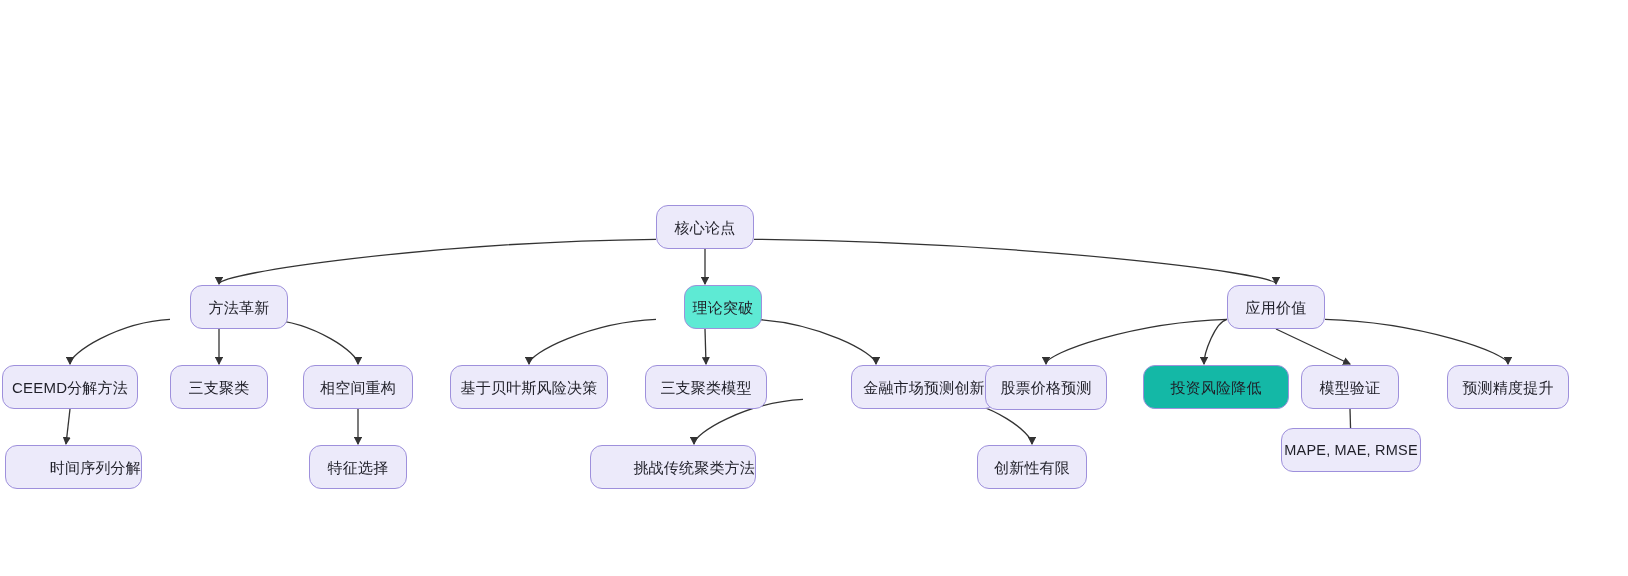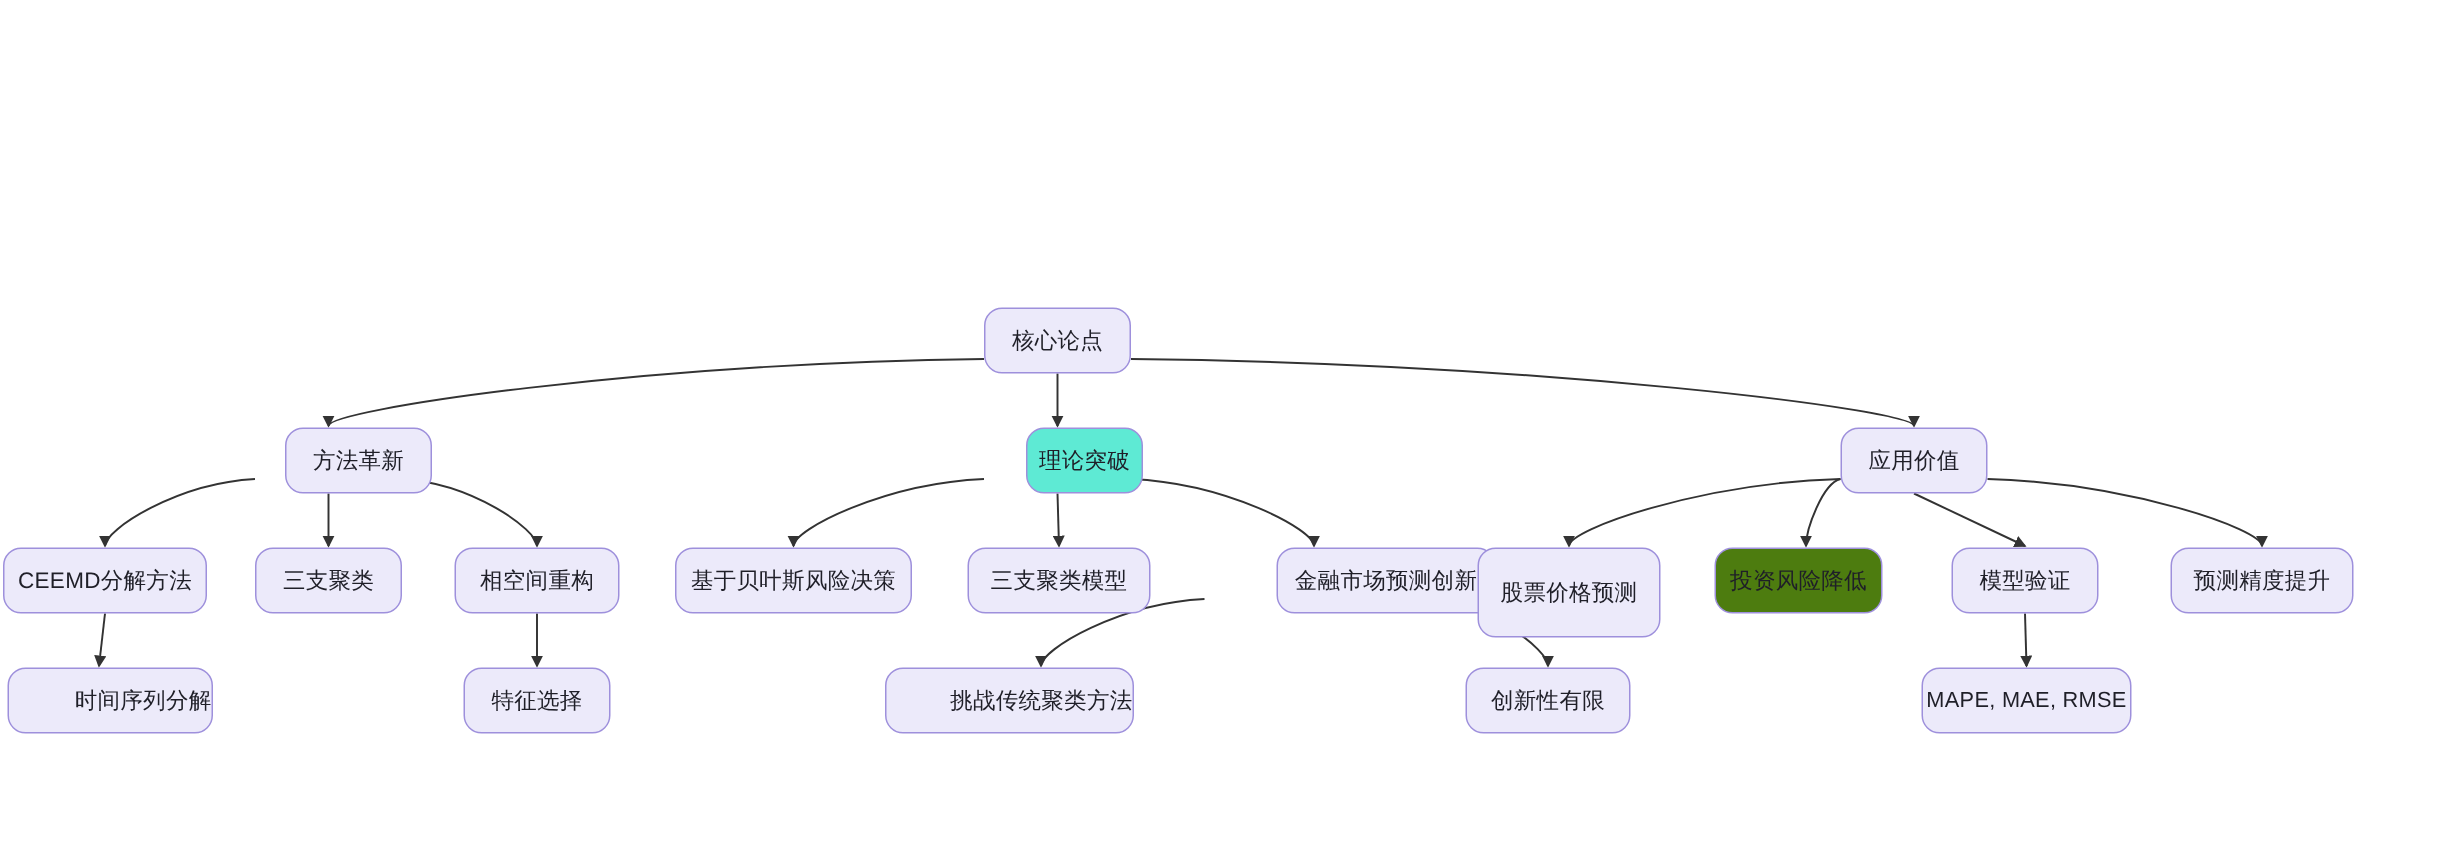--- a/index.html
+++ b/index.html
@@ -107,41 +107,41 @@
       </div>
       <div class="node" style="left: 450px; top: 365px; width: 158px; height: 44px; background: rgb(236, 234, 250); border-color: rgb(158, 144, 220);">
         <span class="node-label">基于贝叶斯风险决策</span>
       </div>
       <div class="node" style="left: 645px; top: 365px; width: 122px; height: 44px; background: rgb(236, 234, 250); border-color: rgb(158, 144, 220);">
         <span class="node-label">三支聚类模型</span>
       </div>
       <div class="node" style="left: 851px; top: 365px; width: 146px; height: 44px; background: rgb(236, 234, 250); border-color: rgb(158, 144, 220);">
         <span class="node-label">金融市场预测创新</span>
       </div>
-      <div class="node" style="left: 985px; top: 365px; width: 122px; height: 60px; background: rgb(236, 234, 250); border-color: rgb(158, 144, 220);">
+      <div class="node" style="left: 985px; top: 365px; width: 122px; height: 45px; background: rgb(236, 234, 250); border-color: rgb(158, 144, 220);">
         <span class="node-label">股票价格预测</span>
       </div>
-      <div class="node" style="left: 1143px; top: 365px; width: 112px; height: 44px; background: #4d7c0f; border-color: rgb(158, 144, 220);">
+      <div class="node" style="left: 1143px; top: 365px; width: 146px; height: 44px; background: #14b8a6; border-color: rgb(158, 144, 220);">
         <span class="node-label">投资风险降低</span>
       </div>
       <div class="node" style="left: 1301px; top: 365px; width: 98px; height: 44px; background: rgb(236, 234, 250); border-color: rgb(158, 144, 220);">
         <span class="node-label">模型验证</span>
       </div>
       <div class="node" style="left: 1447px; top: 365px; width: 122px; height: 44px; background: rgb(236, 234, 250); border-color: rgb(158, 144, 220);">
         <span class="node-label">预测精度提升</span>
       </div>
       <div class="node" style="left: 5px; top: 445px; width: 137px; height: 44px; background: rgb(236, 234, 250); border-color: rgb(158, 144, 220); justify-content: flex-end;">
         <span class="node-label">时间序列分解</span>
       </div>
       <div class="node" style="left: 309px; top: 445px; width: 98px; height: 44px; background: rgb(236, 234, 250); border-color: rgb(158, 144, 220);">
         <span class="node-label">特征选择</span>
       </div>
       <div class="node" style="left: 590px; top: 445px; width: 166px; height: 44px; background: rgb(236, 234, 250); border-color: rgb(158, 144, 220); justify-content: flex-end;">
         <span class="node-label">挑战传统聚类方法</span>
       </div>
       <div class="node" style="left: 977px; top: 445px; width: 110px; height: 44px; background: rgb(236, 234, 250); border-color: rgb(158, 144, 220);">
         <span class="node-label">创新性有限</span>
       </div>
-      <div class="node latin" style="left: 1281px; top: 445px; width: 140px; height: 44px; background: rgb(236, 234, 250); border-color: rgb(158, 144, 220);">
+      <div class="node latin" style="left: 1281px; top: 428px; width: 140px; height: 44px; background: rgb(236, 234, 250); border-color: rgb(158, 144, 220);">
         <span class="node-label">MAPE, MAE, RMSE</span>
       </div>
     </div>
 </div>
 
 </body></html>

